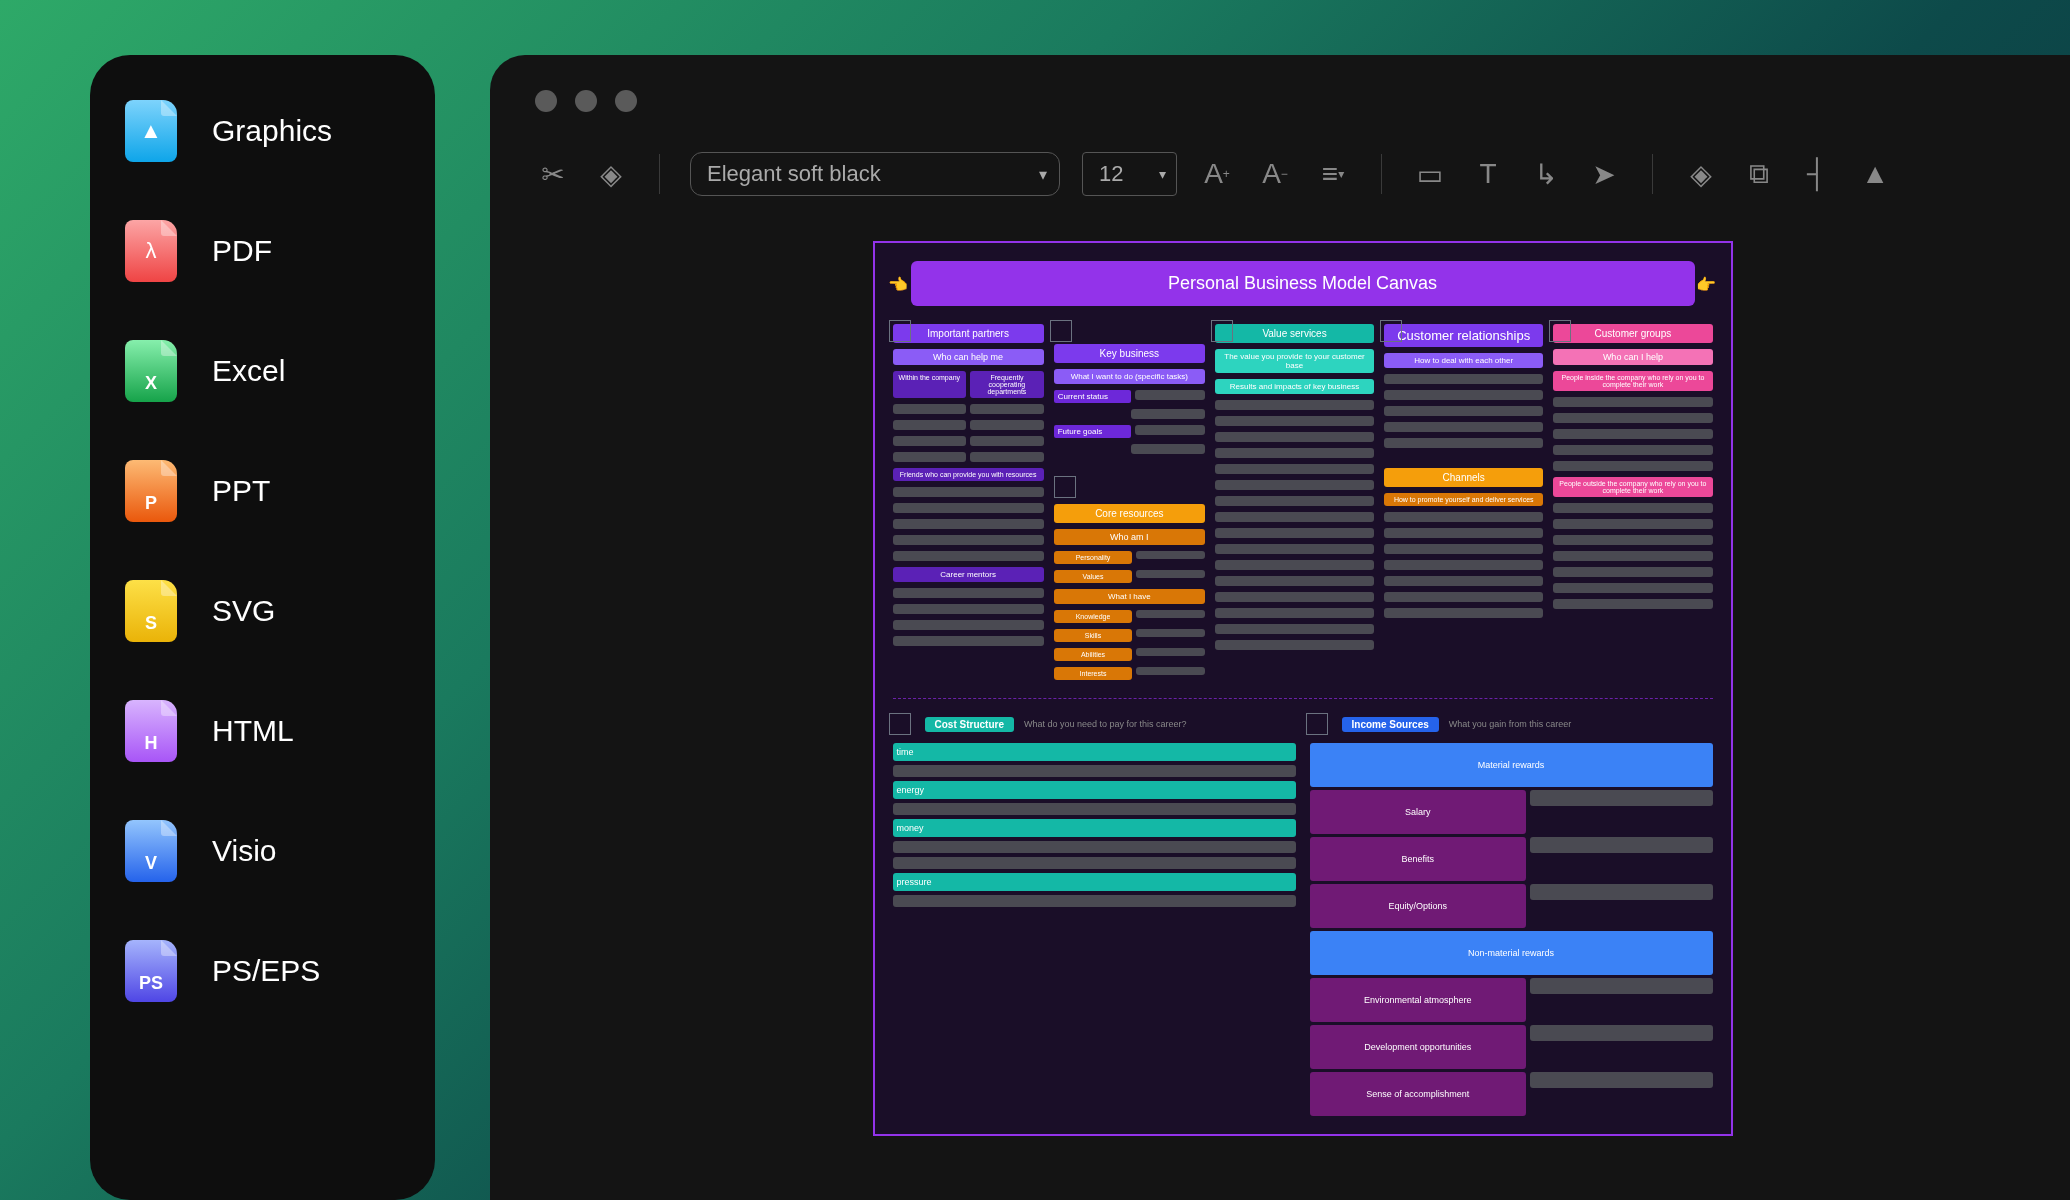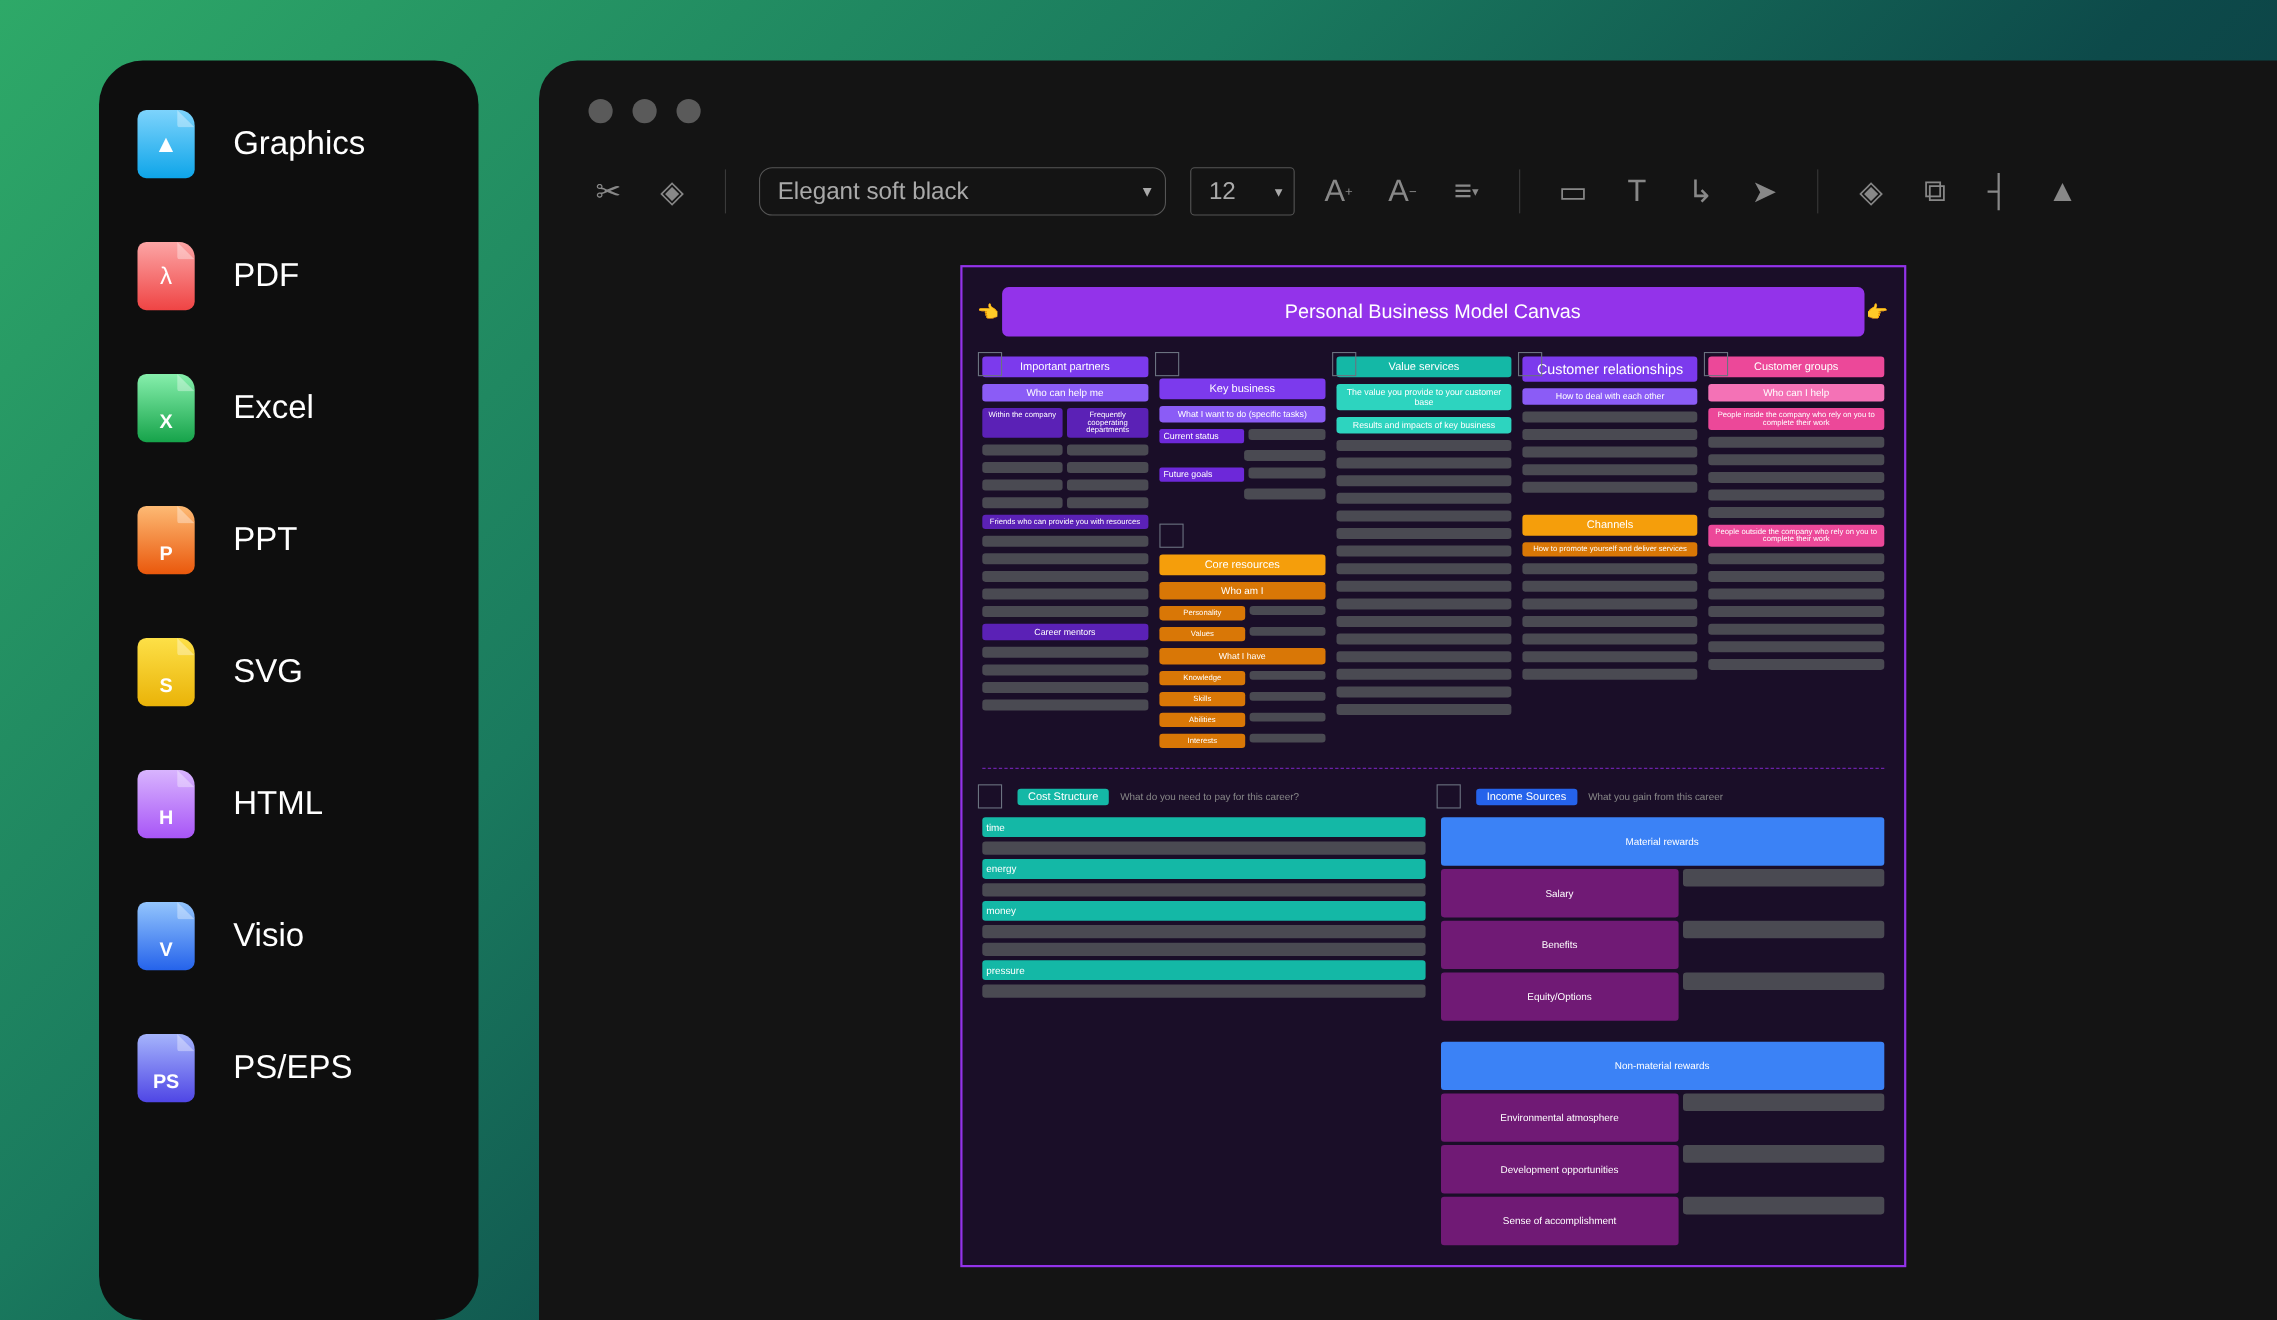--- a/index.html
+++ b/index.html
@@ -91,21 +91,21 @@
 .c-blue { background:#701a75; }
 .c-blue-l { background:#3b82f6; }
 .sub-row { display:flex; gap:4px; }
 .sub-row > div { flex:1; }
 .tag { font-size:8px; color:#fff; background:#6d28d9; padding:2px 4px; border-radius:2px; width:45px; }
 .corner-box { width:22px; height:22px; border:1px solid #6b7280; position:absolute; top:-4px; left:-4px; }
 
 .bottom-row { display:flex; gap:14px; padding-top:14px; border-top:1px dashed #6b21a8; }
 .bottom-col { flex:1; }
 .bottom-hdr { display:flex; align-items:center; gap:10px; margin-bottom:8px; }
-.bottom-title { background:#14b8a6; color:#fff; font-size:10px; padding:2px 10px; border-radius:3px; }
+.bottom-title { background:#14b8a6; color:#fff; font-size:10px; padding:2px 10px; border-radius:3px;font-weight:bold; }
 .bottom-title-b { background:#2563eb; }
 .bottom-sub { color:#888; font-size:9px; }
 .cost-bar { color:#fff; font-size:9px; text-align:left; padding:4px; border-radius:3px; margin-bottom:4px; }
 .income-bar { color:#fff; font-size:9px; text-align:center; padding:17px; border-radius:3px; margin-bottom:3px; }
 </style>
 </head>
 <body>
 
 <div class="wrapper">
   <div class="sidebar">
@@ -392,21 +392,21 @@
             </div>
             <div class="income-bar c-blue-l">Material rewards</div>
             <div class="sub-row" style="margin-bottom:3px">
                 <div class="income-bar c-blue" style="width:40%;margin:0">Salary</div>
                 <div class="bar" style="flex:1;height:16px"></div>
               </div>
             <div class="sub-row" style="margin-bottom:3px">
                 <div class="income-bar c-blue" style="width:40%;margin:0">Benefits</div>
                 <div class="bar" style="flex:1;height:16px"></div>
               </div>
-            <div class="sub-row" style="margin-bottom:19px">
+            <div class="sub-row" style="margin-bottom:3px">
                 <div class="income-bar c-blue" style="width:40%;margin:0">Equity/Options</div>
                 <div class="bar" style="flex:1;height:16px"></div>
               </div>
             <div class="income-bar c-blue-l">Non-material rewards</div>
             <div class="sub-row" style="margin-bottom:3px">
                 <div class="income-bar c-blue" style="width:50%;margin:0">Environmental atmosphere</div>
                 <div class="bar" style="flex:1;height:16px"></div>
               </div>
             <div class="sub-row" style="margin-bottom:3px">
                 <div class="income-bar c-blue" style="width:50%;margin:0">Development opportunities</div>

